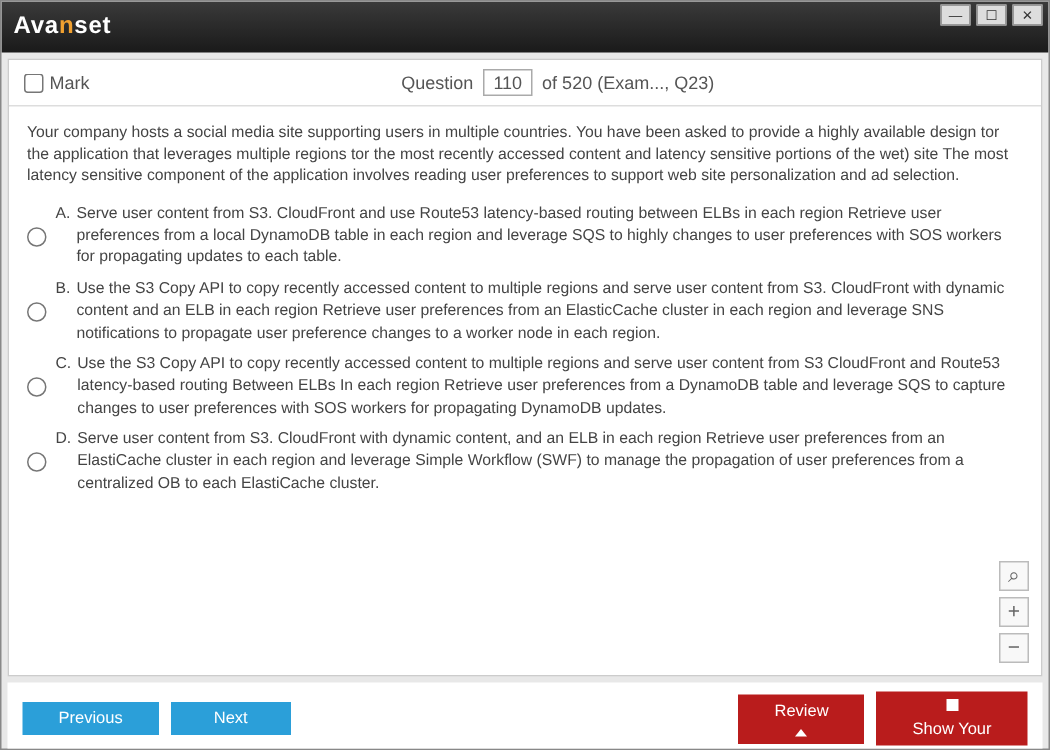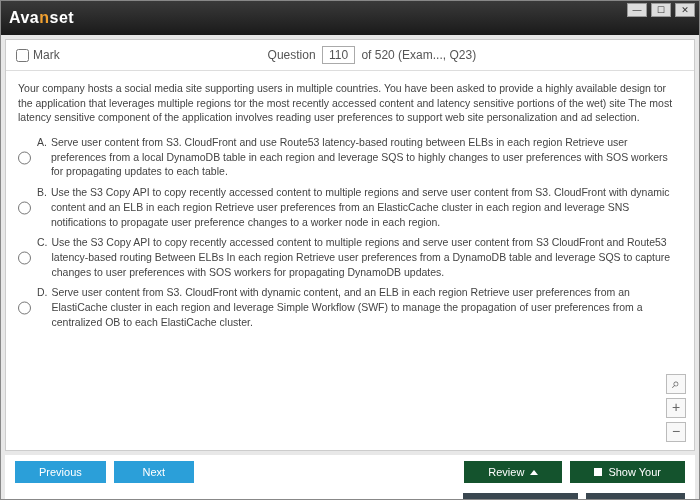--- a/index.html
+++ b/index.html
@@ -21,21 +21,21 @@
     .opt { display: flex; margin-bottom: 6px; }
     .opt input { margin-right: 6px; margin-top: 2px; flex-shrink: 0; }
     .opt-label { flex-shrink: 0; margin-right: 4px; }
     .opt-text { }
     .zoom-ctrl { position: absolute; right: 8px; bottom: 8px; display: flex; flex-direction: column; gap: 4px; }
     .zoom-btn { width: 20px; height: 20px; border: 1px solid #bbb; background: #f8f8f8; display: flex; align-items: center; justify-content: center; color: #666; font-size: 14px; cursor: pointer; }
     .toolbar { padding: 6px 10px; display: flex; gap: 8px; align-items: center; background: #fff; margin: 0 4px; }
     .toolbar2 { padding: 4px 10px 8px; display: flex; gap: 8px; justify-content: flex-end; background: #fff; margin: 0 4px 4px; }
     .btn { padding: 5px 24px; color: #fff; font-size: 11px; cursor: pointer; border: none; min-width: 80px; text-align: center; }
     .btn-blue { background: #2b9fd9; }
-    .btn-orange { background: #14532d; display: flex; align-items: center; justify-content: center; gap: 6px; }
+    .btn-orange { background: #b91c1c; display: flex; align-items: center; justify-content: center; gap: 6px; flex-direction: column; }
     .btn-dark { background: #3a4750; }
     .spacer { flex: 1; }
     .tri-up { width: 0; height: 0; border-left: 4px solid transparent; border-right: 4px solid transparent; border-bottom: 5px solid #fff; display: inline-block; }
     .sq { width: 8px; height: 8px; background: #fff; display: inline-block; }
   </style>
 </head>
 <body>
 
 <div class="titlebar">
   <span class="logo">

